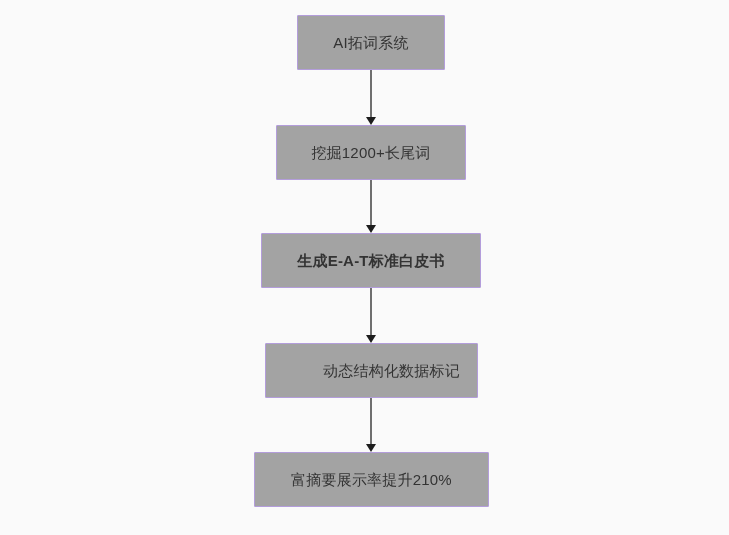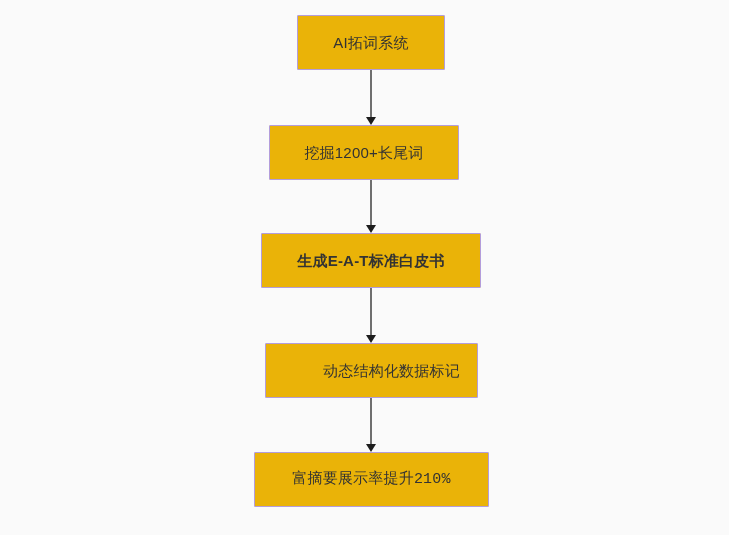--- a/index.html
+++ b/index.html
@@ -14,21 +14,21 @@
     overflow: hidden;
   }
   #flow-canvas {
     position: relative;
     width: 729px;
     height: 535px;
   }
   .node {
     position: absolute;
     box-sizing: border-box;
-    background: #eab308;
+    background: #a3a3a3;
     border: 1.5px solid #b39ddb;
     border-radius: 1px;
     display: flex;
     align-items: center;
     justify-content: center;
     color: #333333;
     font-size: 15px;
     line-height: 1.2;
     letter-spacing: 0.2px;
     white-space: nowrap;
@@ -81,29 +81,29 @@
 
   <div class="edge" style="left:371px; top:398px;">
     <div class="edge-line" style="height:46px;"></div>
     <div class="edge-head" style="top:46px;"></div>
   </div>
 
   <div class="node" style="left:297px; top:15px; width:148px; height:55px;">
     <span class="node-label">AI拓词系统</span>
   </div>
 
-  <div class="node" style="left:269px; top:125px; width:190px; height:55px;">
+  <div class="node" style="left:276px; top:125px; width:190px; height:55px;">
     <span class="node-label">挖掘1200+长尾词</span>
   </div>
 
   <div class="node" style="left:261px; top:233px; width:220px; height:55px;font-weight:bold;">
     <span class="node-label">生成E-A-T标准白皮书</span>
   </div>
 
   <div class="node" style="left:265px; top:343px; width:213px; height:55px;padding-left:40px;">
     <span class="node-label">动态结构化数据标记</span>
   </div>
 
-  <div class="node" style="left:254px; top:452px; width:235px; height:55px;font-family:Liberation Mono, monospace;">
+  <div class="node" style="left:254px; top:452px; width:235px; height:55px;">
     <span class="node-label">富摘要展示率提升210%</span>
   </div>
 
 </div>
 
 </body></html>

